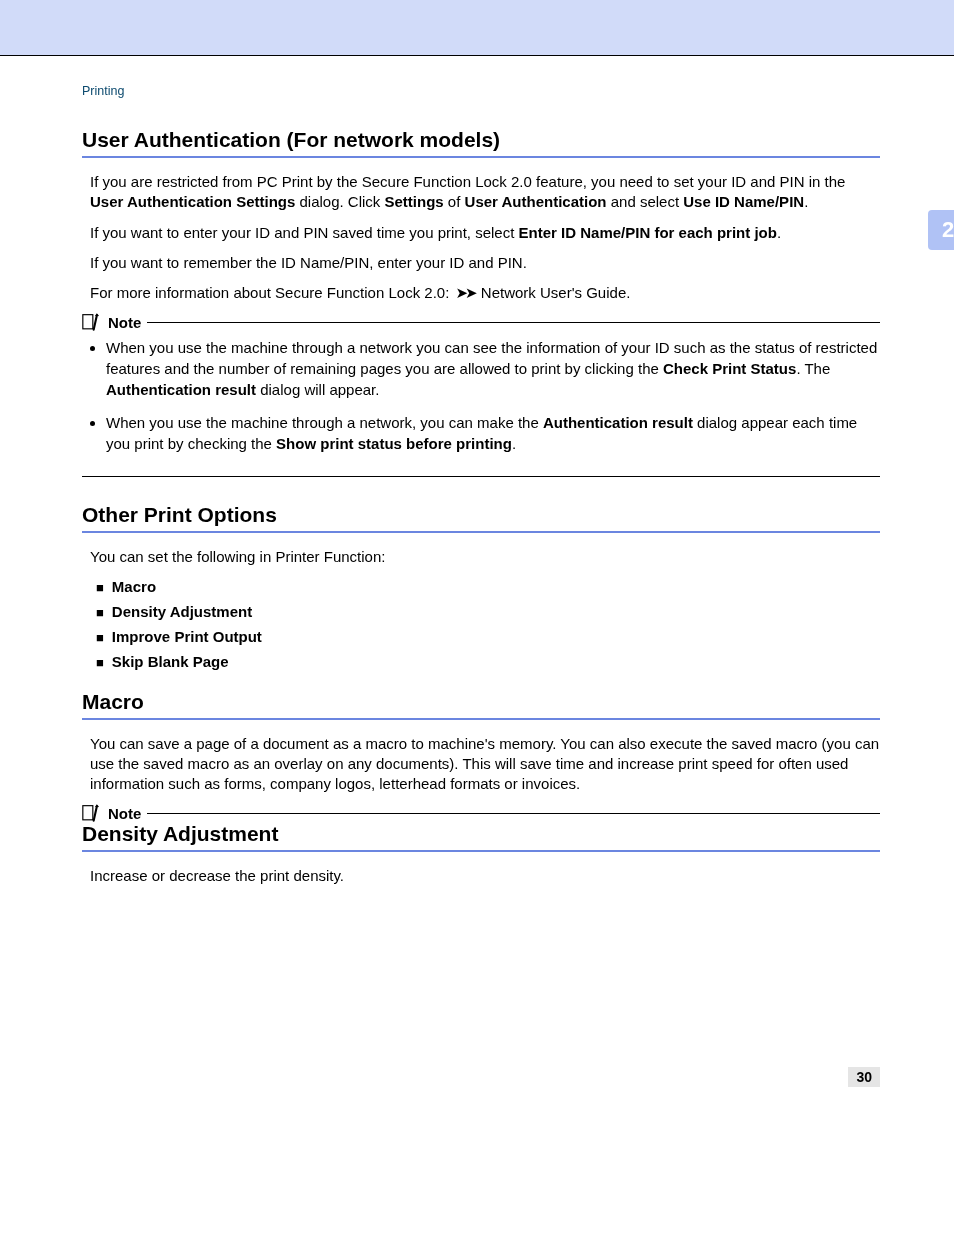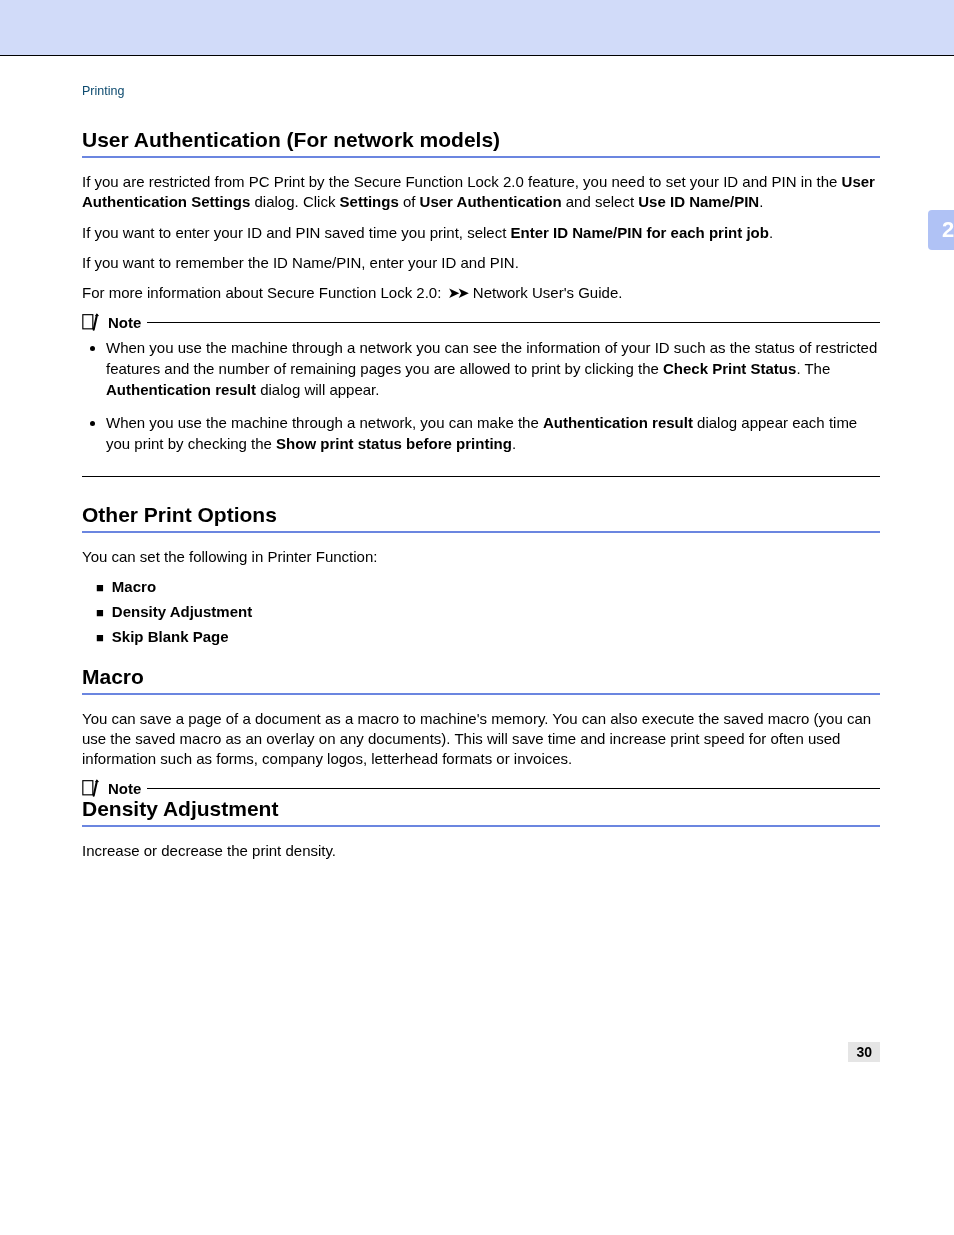--- a/index.html
+++ b/index.html
@@ -3,21 +3,21 @@
 <meta charset="utf-8">
 <style>
   * { box-sizing: border-box; }
   body { margin: 0; font-family: Arial, Helvetica, sans-serif; background: #fff; color: #000; width: 954px; }
   .topband { height: 55px; background: #d1dbf9; }
   .toprule { height: 1px; background: #000; }
   .page { padding: 24px 74px 60px 82px; position: relative; }
   .rhead { font-size: 12.5px; color: #0c4a6e; margin: 4px 0 30px 0; }
   h2.sec { font-size: 21px; font-weight: bold; margin: 0 0 4px 0; }
   .secrule { height: 2px; background: #6b86e0; margin-bottom: 14px; }
-  p { font-size: 15px; line-height: 1.35; margin: 0 0 10px 0; }
+  p { font-size: 15px; line-height: 1.35; margin: 0 0 10px 8px; }
   b { font-weight: bold; }
   .chtab { position: absolute; right: -14px; top: 154px; width: 40px; height: 40px; background: #b0c2f5; color: #fff; font-size: 22px; font-weight: bold; display: flex; align-items: center; justify-content: center; border-radius: 4px 0 0 4px; }
   .notehead { display: flex; align-items: center; gap: 6px; margin-top: 6px; }
   .noteicon { width: 20px; height: 18px; display: inline-block; }
   .notelabel { font-weight: bold; font-size: 15px; }
   .noteline { flex: 1; height: 1px; background: #000; }
   .notebody { border-bottom: 1px solid #000; padding: 6px 0 10px 0; margin-bottom: 26px; }
   ul.bul { margin: 0; padding-left: 24px; }
   ul.bul li { font-size: 15px; line-height: 1.4; margin-bottom: 12px; list-style: disc; }
   ul.sq { margin: 2px 0 20px 0; padding: 0 0 0 14px; }
@@ -75,20 +75,21 @@
       </li>
     </ul>
   </div>
 
   <h2 class="sec">Other Print Options</h2>
   <div class="secrule"></div>
   <p>You can set the following in Printer Function:</p>
   <ul class="sq">
     <li>Macro</li>
     <li>Density Adjustment</li>
+    <li>Improve Print Output</li>
     <li>Skip Blank Page</li>
   </ul>
 
   <h2 class="sec">Macro</h2>
   <div class="secrule"></div>
   <p>You can save a page of a document as a macro to machine's memory. You can also execute the saved macro (you can use the saved macro as an overlay on any documents). This will save time and increase print speed for often used information such as forms, company logos, letterhead formats or invoices.</p>
 
   <div class="notehead">
     <span class="noteicon">
       <svg viewBox="0 0 24 22">

